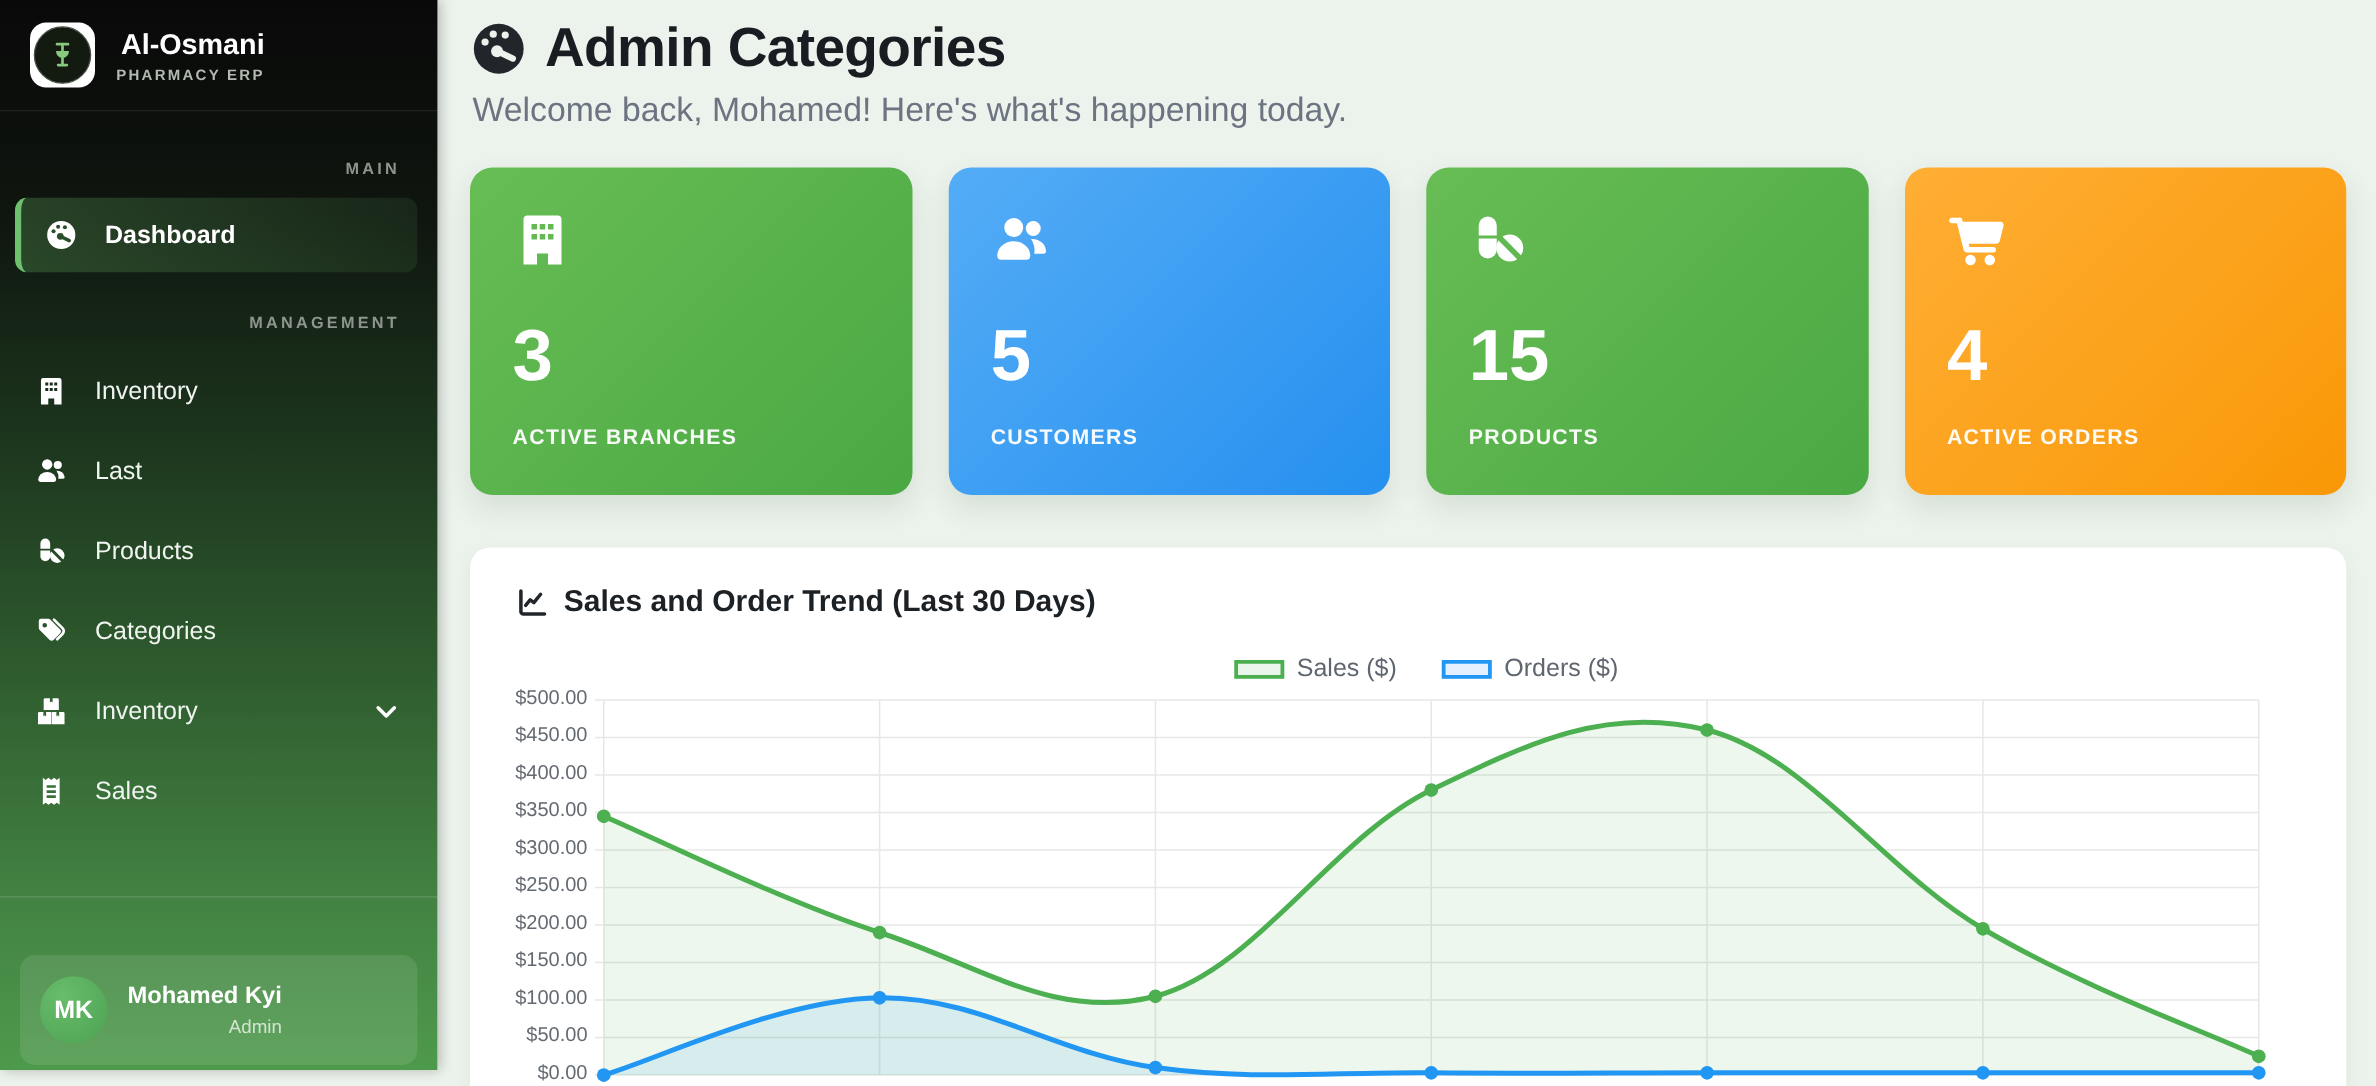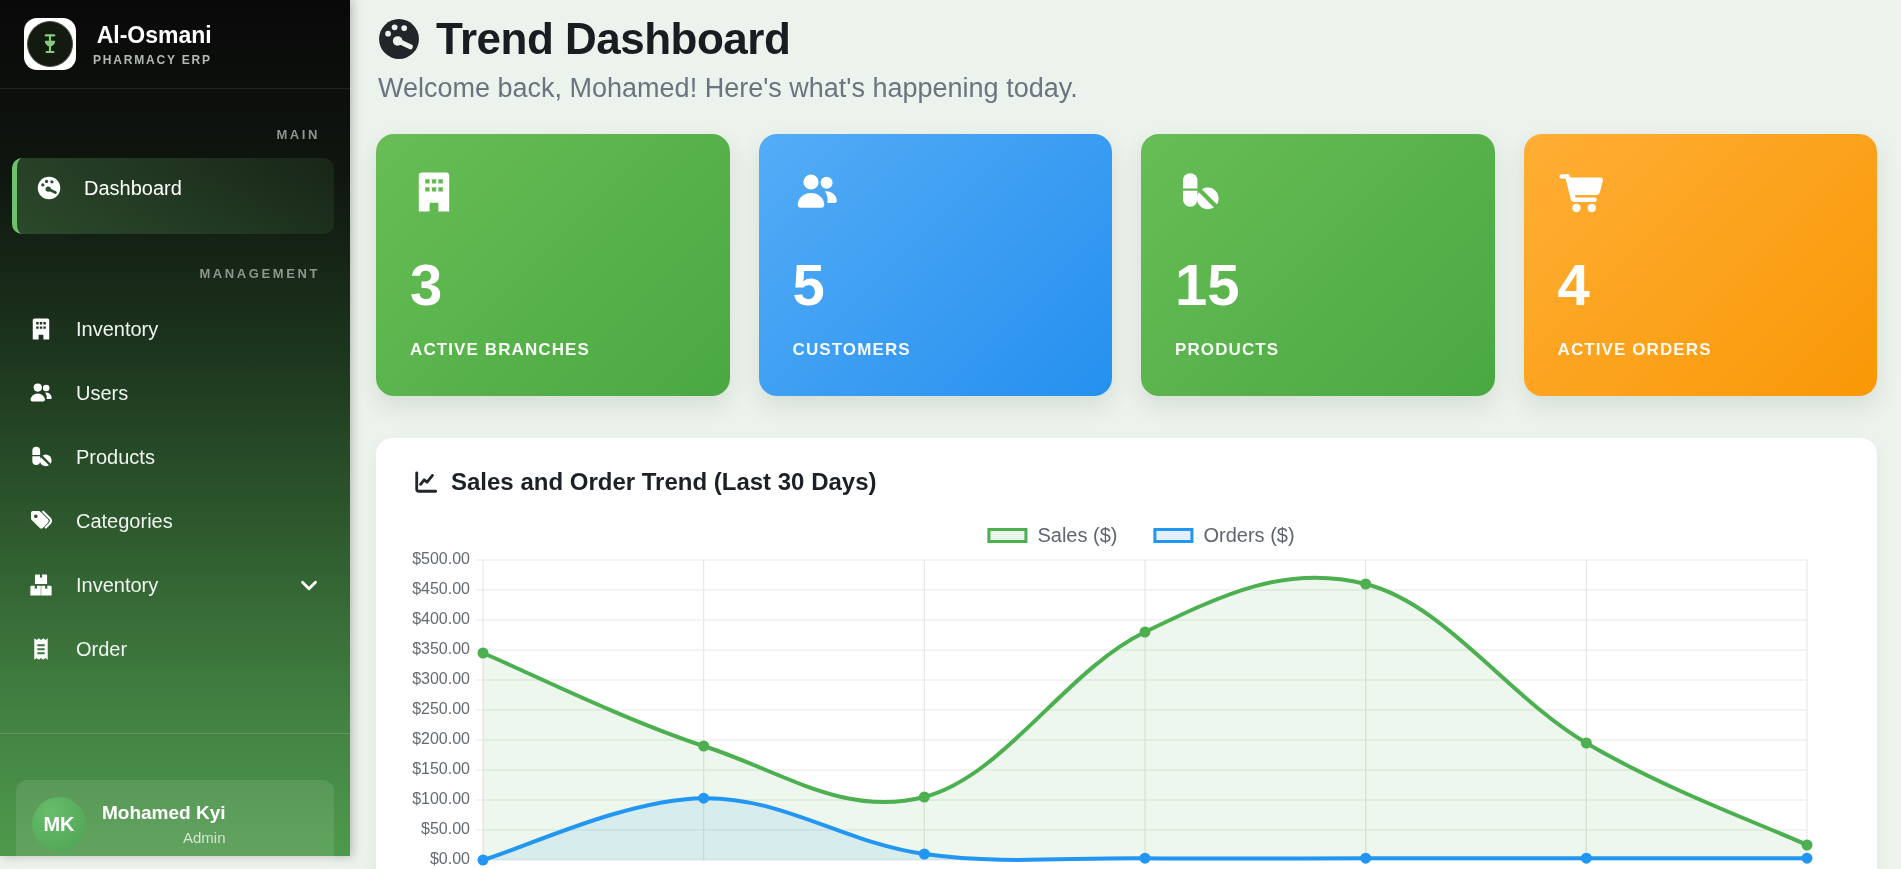--- a/index.html
+++ b/index.html
@@ -15,22 +15,22 @@
   .logo{width:52px;height:52px;background:#fff;border-radius:13px;display:flex;align-items:center;justify-content:center;flex:none;}
   .logo-inner{width:44px;height:44px;border-radius:50%;background:#131a10;border:1px solid #4a514a;
     display:flex;align-items:center;justify-content:center;}
   .brand-name{font-size:23px;font-weight:800;color:#fff;}
   .brand-sub{font-size:12px;font-weight:600;color:#b2bab2;letter-spacing:1.8px;margin-top:4px;}
   .nav{padding:12px 0 52px;}
   .section-label{font-size:13px;font-weight:700;letter-spacing:2.6px;color:#8e958e;margin:32px 30px 16px;}
   .nav-item{height:64px;display:flex;align-items:center;gap:22px;padding:0 28px;color:#f1f5f1;
     font-size:20px;font-weight:500;cursor:pointer;}
   .nav-item svg{width:26px;height:26px;flex:none;}
-  .nav-item.active{height:60px;margin:0 16px 0 12px;padding:0 14px 16px 19px;border-left:5px solid #6dc16c;
-    border-radius:10px;font-weight:400;color:#fff;
+  .nav-item.active{height:60px;margin:0 16px 0 12px;padding:0 14px 0 19px;border-left:5px solid #6dc16c;
+    border-radius:10px;font-weight:700;color:#fff;
     background:linear-gradient(90deg,rgba(109,193,108,.26),rgba(109,193,108,.10));}
   .chev{margin-left:auto;}
   .sidebar-footer{margin-top:auto;border-top:1px solid rgba(255,255,255,.16);padding:14px 16px 0;}
   .user-card{background:rgba(255,255,255,.10);border-radius:12px;padding:14px 16px;display:flex;gap:16px;
     align-items:center;height:88px;box-sizing:border-box;margin-top:32px;}
   .avatar{width:54px;height:54px;border-radius:50%;flex:none;color:#fff;font-weight:700;font-size:20px;
     display:flex;align-items:center;justify-content:center;
     background:radial-gradient(circle at 35% 30%,#67bd6b,#4da251);}
   .user-name{font-size:19px;font-weight:700;color:#fff;}
   .user-role{font-size:15px;color:rgba(255,255,255,.72);margin-top:5px;}
@@ -114,21 +114,21 @@
         <span>Inventory</span>
       </div>
 
       <div class="nav-item">
         <svg viewBox="0 0 24 24" fill="#ffffff">
           <circle cx="16.8" cy="7.4" r="3"></circle>
           <path d="M15.9 11.6 a5.4 5 0 0 1 6 4.7 q.1 1.2-1.1 1.2 h-3.6 a8 8 0 0 0-1.3-5.9 Z"></path>
           <circle cx="9" cy="7" r="3.8"></circle>
           <path d="M2.4 18.3 a6.6 5.8 0 0 1 13.2 0 q0 1.6-1.6 1.6 h-10 q-1.6 0-1.6-1.6 Z"></path>
         </svg>
-        <span>Users</span>
+        <span>Last</span>
       </div>
 
       <div class="nav-item">
         <svg viewBox="0 0 24 24" fill="#ffffff">
           <defs>
               <mask id="slashA">
                 <rect x="0" y="0" width="24" height="24" fill="#fff"></rect>
             <line x1="12.2" y1="10.9" x2="20.6" y2="19.4" stroke="#000" stroke-width="2.2"></line>
               </mask>
             </defs>
@@ -158,21 +158,21 @@
         <svg class="chev" viewBox="0 0 24 24" width="18" height="18" fill="none" stroke="#ffffff" stroke-width="2.6" stroke-linecap="round" stroke-linejoin="round">
           <path d="M6 9.5 l6 6 6-6"></path>
         </svg>
       </div>
 
       <div class="nav-item">
         <svg viewBox="0 0 24 24">
           <path fill="#ffffff" fill-rule="evenodd" d="M5.8 2 l2.07 1.6 L9.93 2 l2.07 1.6 L14.07 2 l2.06 1.6 L18.2 2 V22 l-2.07-1.6 L14.07 22 l-2.07-1.6 L9.93 22 7.87 20.4 5.8 22 Z
             M8.6 7.6 h6.8 v1.9 H8.6 Z M8.6 11.3 h6.8 v1.9 H8.6 Z M8.6 15 h6.8 v1.9 H8.6 Z"></path>
         </svg>
-        <span>Order</span>
+        <span>Sales</span>
       </div>
     </nav>
 
     <div class="sidebar-footer">
       <div class="user-card">
         <div class="avatar">MK</div>
         <div>
           <div class="user-name">Mohamed Kyi</div>
           <div class="user-role">Admin</div>
         </div>
@@ -189,21 +189,21 @@
   <main class="main">
     <div class="page-header">
       <svg viewBox="0 0 24 24">
         <circle cx="12" cy="12" r="10.4" fill="#22262b"></circle>
         <circle cx="6.3" cy="9.2" r="1.5" fill="#ecf2ec"></circle>
           <circle cx="9.7" cy="5.9" r="1.5" fill="#ecf2ec"></circle>
         <circle cx="14.7" cy="6.3" r="1.5" fill="#ecf2ec"></circle>
         <path d="M11.6 13.1 L17.9 16.1" stroke="#ecf2ec" stroke-width="2.6" stroke-linecap="round"></path>
         <circle cx="11.3" cy="13" r="2.5" fill="#ecf2ec"></circle>
       </svg>
-      <h1 class="page-title">Trend Dashboard</h1>
+      <h1 class="page-title">Admin Categories</h1>
     </div>
     <div class="subtitle">Welcome back, Mohamed! Here's what's happening today.</div>
 
     <div class="stats">
       <div class="stat-card" style="background: linear-gradient(135deg, rgb(104, 189, 85), rgb(74, 168, 67));">
         <svg viewBox="0 0 24 24" fill="#ffffff">
           <path fill-rule="evenodd" d="M6 2.2 h12 a1.6 1.6 0 0 1 1.6 1.6 V21.8 H4.4 V3.8 A1.6 1.6 0 0 1 6 2.2 Z
             M7.6 5.6 h2.2 v2.2 H7.6 Z M10.9 5.6 h2.2 v2.2 h-2.2 Z M14.2 5.6 h2.2 v2.2 h-2.2 Z
             M7.6 9.6 h2.2 v2.2 H7.6 Z M10.9 9.6 h2.2 v2.2 h-2.2 Z M14.2 9.6 h2.2 v2.2 h-2.2 Z
             M9.8 21.8 v-4.4 h4.4 v4.4 Z"></path>

